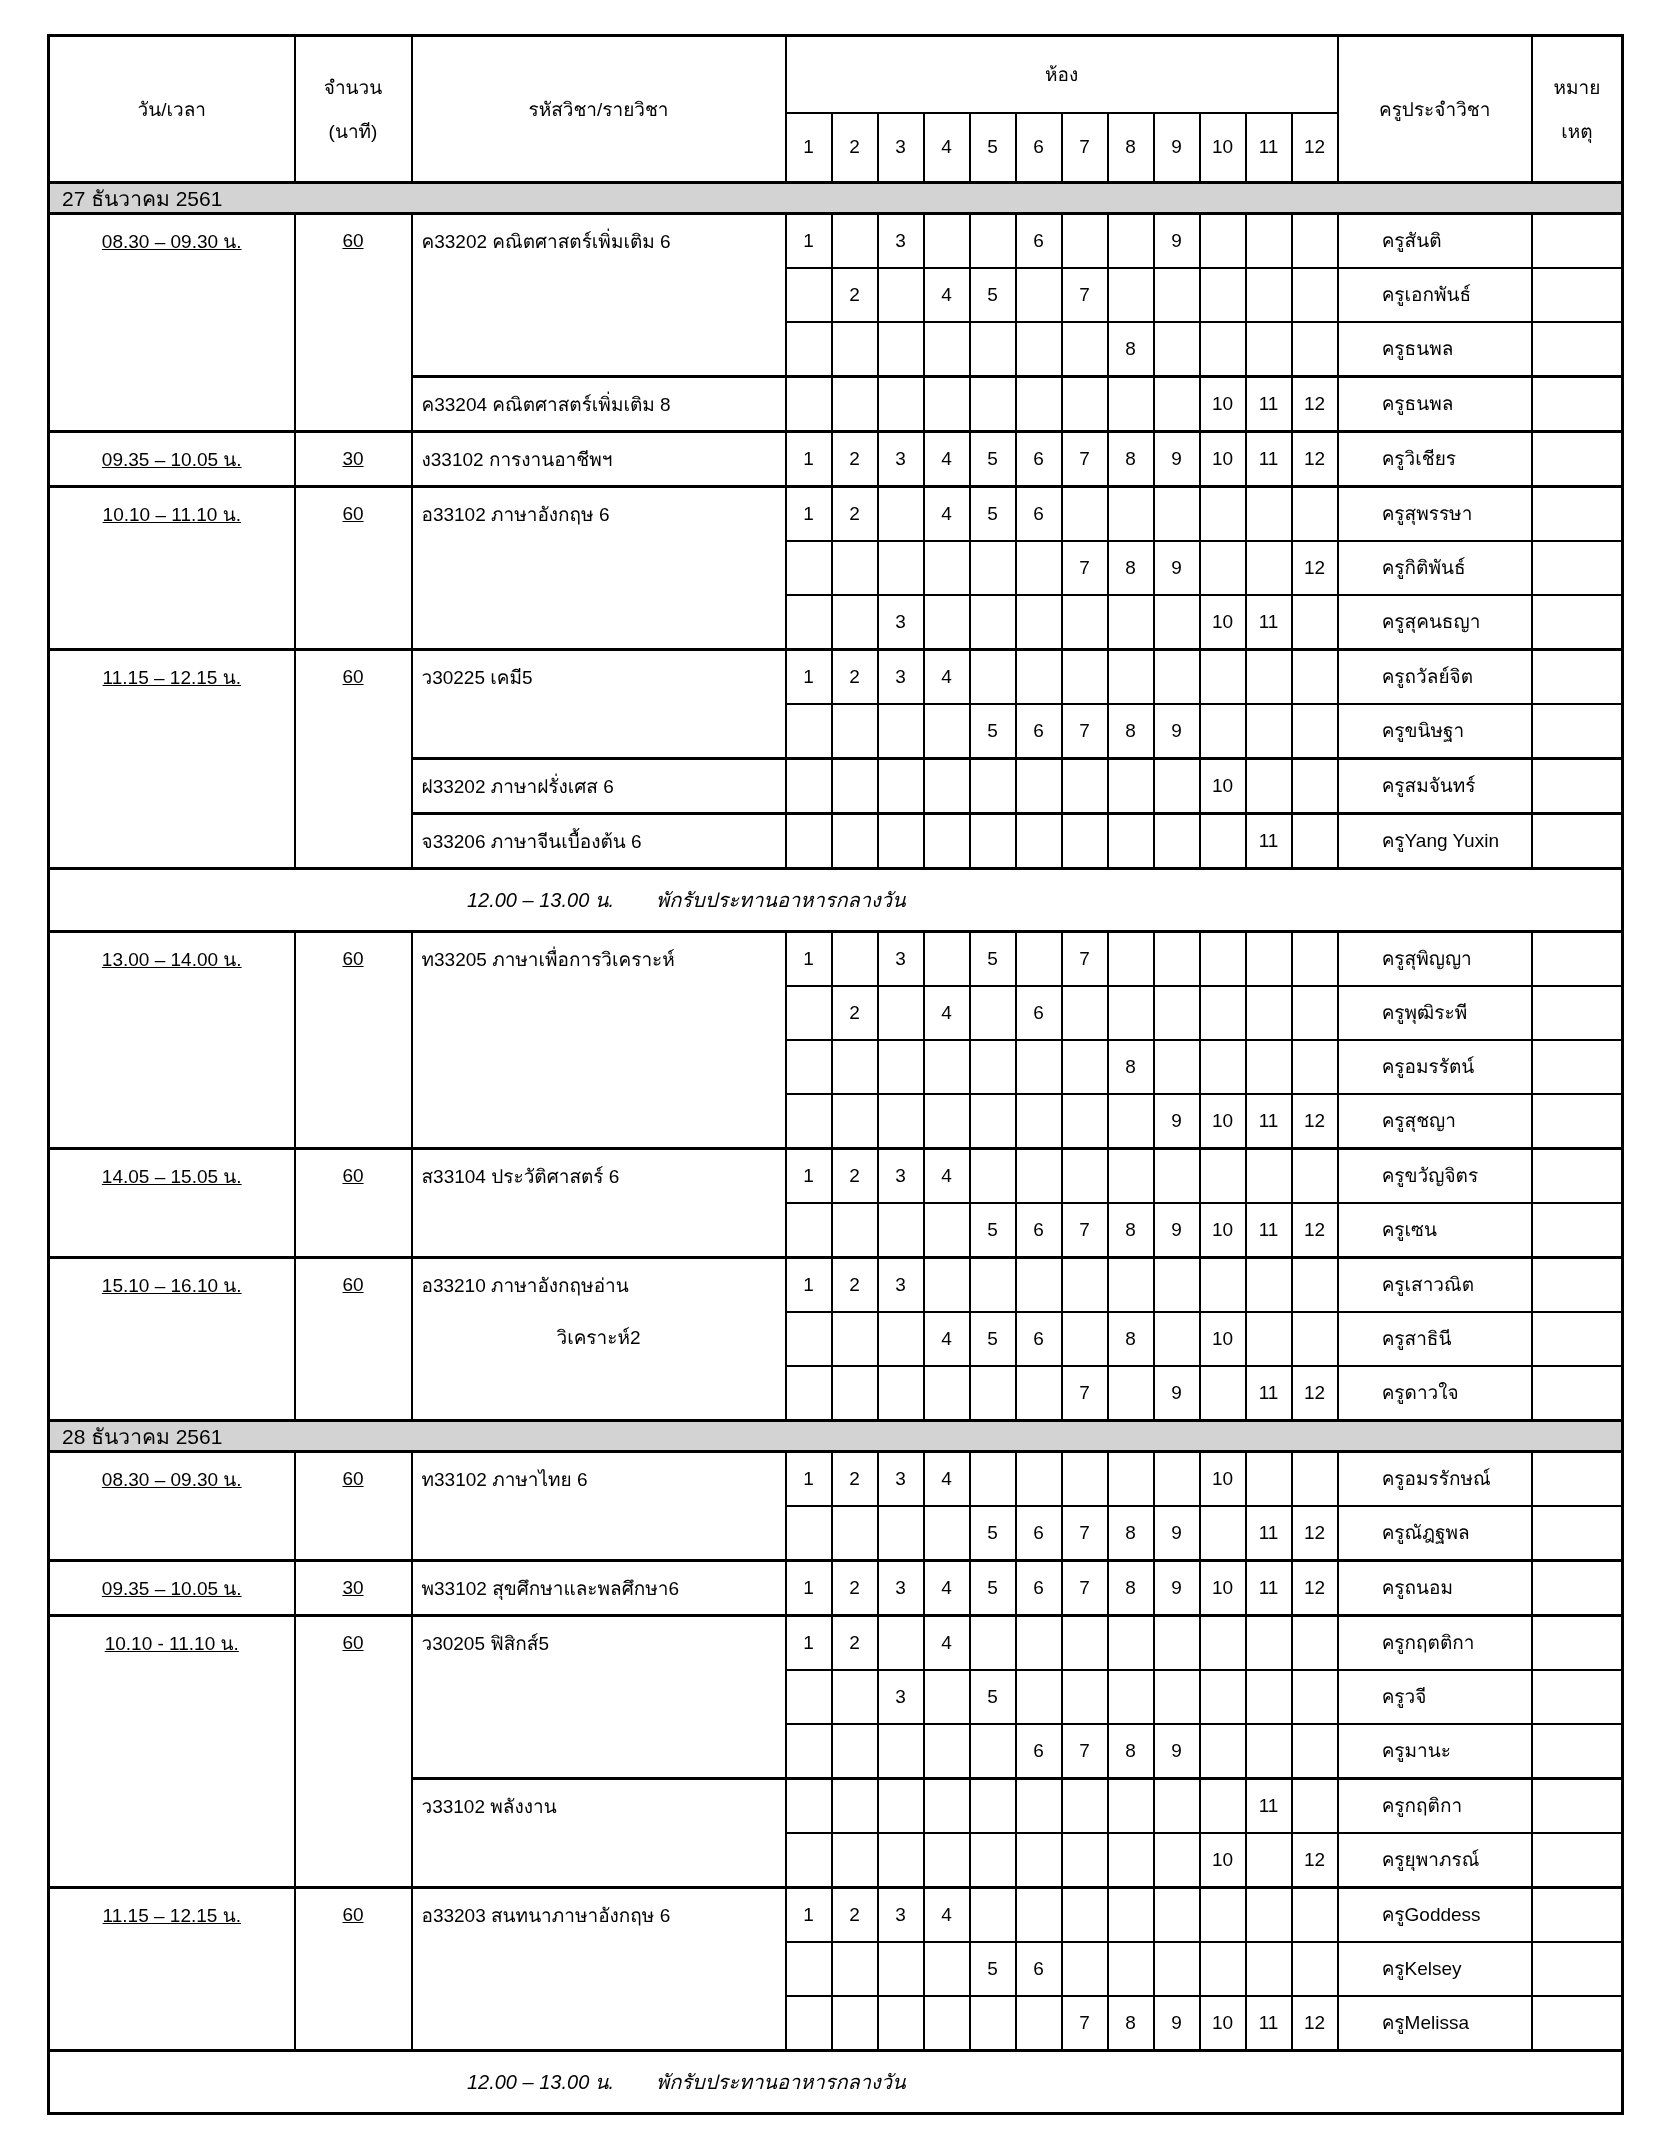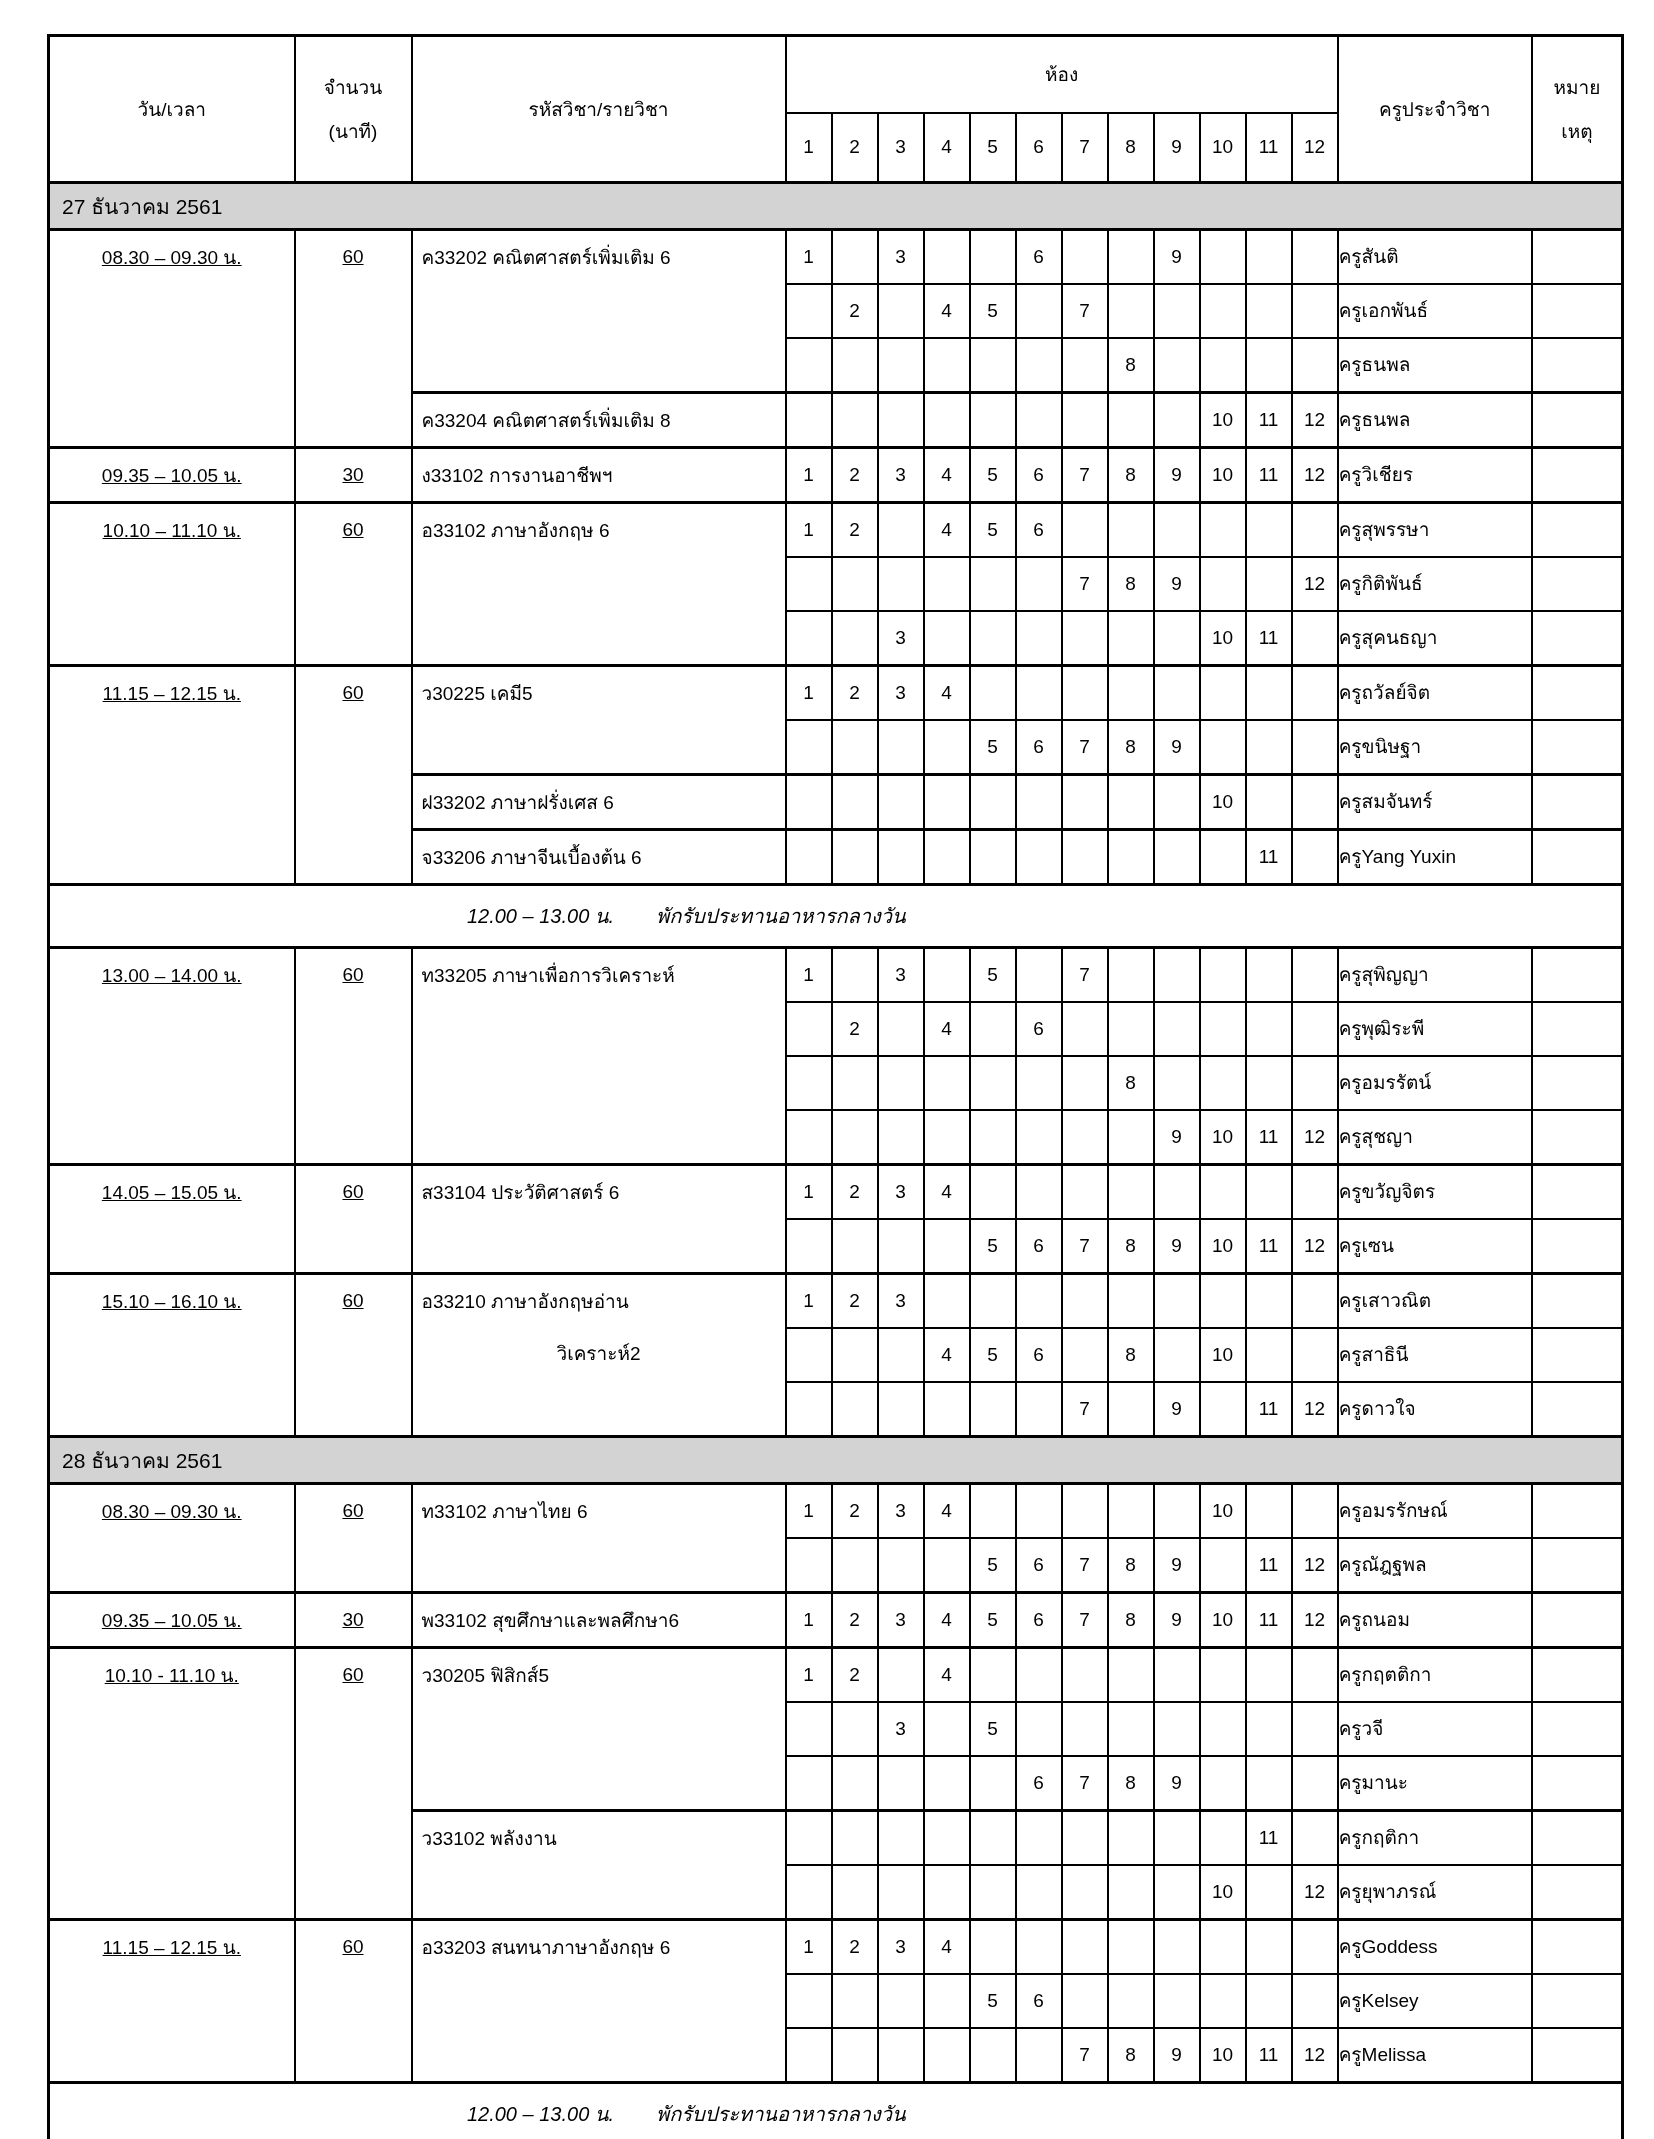--- a/index.html
+++ b/index.html
@@ -36,28 +36,28 @@
   
   thead th { vertical-align: middle; text-align: center; }
   .hstack { height: 144px; display: flex; flex-direction: column; align-items: center; justify-content: center; gap: 14px; }
   .hroom { height: 60px; display: flex; align-items: center; justify-content: center; }
   .hnum  { height: 54px; display: flex; align-items: center; justify-content: center; }
   
   .vcell { height: 52px; display: flex; align-items: center; justify-content: center; text-decoration: underline; }
   .ccell { height: 52px; display: flex; align-items: center; justify-content: center; }
   .subject-line1 { height: 52px; display: flex; align-items: center; justify-content: flex-start; padding-left: 9px; }
   .subject-line2 { height: 52px; display: flex; align-items: center; justify-content: center; }
-  .teacher-inner { height: 50px; display: flex; align-items: center; justify-content: flex-start; padding-left: 0; }
+  .teacher-inner { height: 50px; display: flex; align-items: center; justify-content: flex-start; padding-left: 24px; margin-left: 19px; }
   
   .day-row td {
     background: #d3d3d3;
     border-top: 3px solid #000;
     border-bottom: 3px solid #000;
   }
-  .day-band-inner { height: 44px; display: flex; align-items: center; padding-left: 12px; font-size: 21px; }
+  .day-band-inner { height: 28px; display: flex; align-items: center; padding-left: 12px; font-size: 21px; }
   
   .lunch-row td { border-top: 3px solid #000; border-bottom: 3px solid #000; }
   .lunch-inner {
     height: 60px; display: flex; align-items: center; justify-content: center;
     padding-right: 19%; font-style: italic; font-size: 20px; gap: 42px; border-radius: 15px;
   }
   
   tr.group-start > td { border-top: 3px solid #000; }
   tr.subject-start > td { border-top: 3px solid #000; }
   tr.sub-row > td { border-top: 2px solid #000; }

